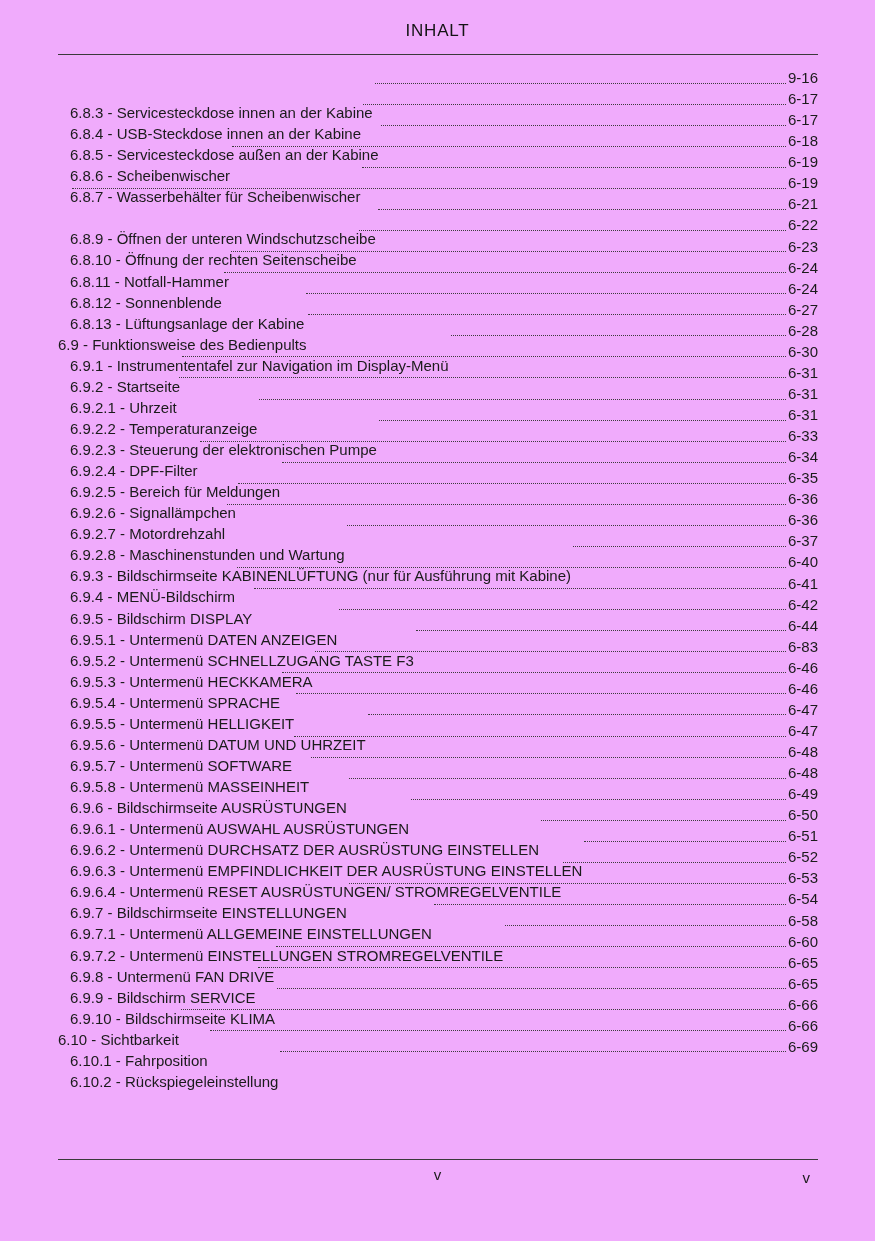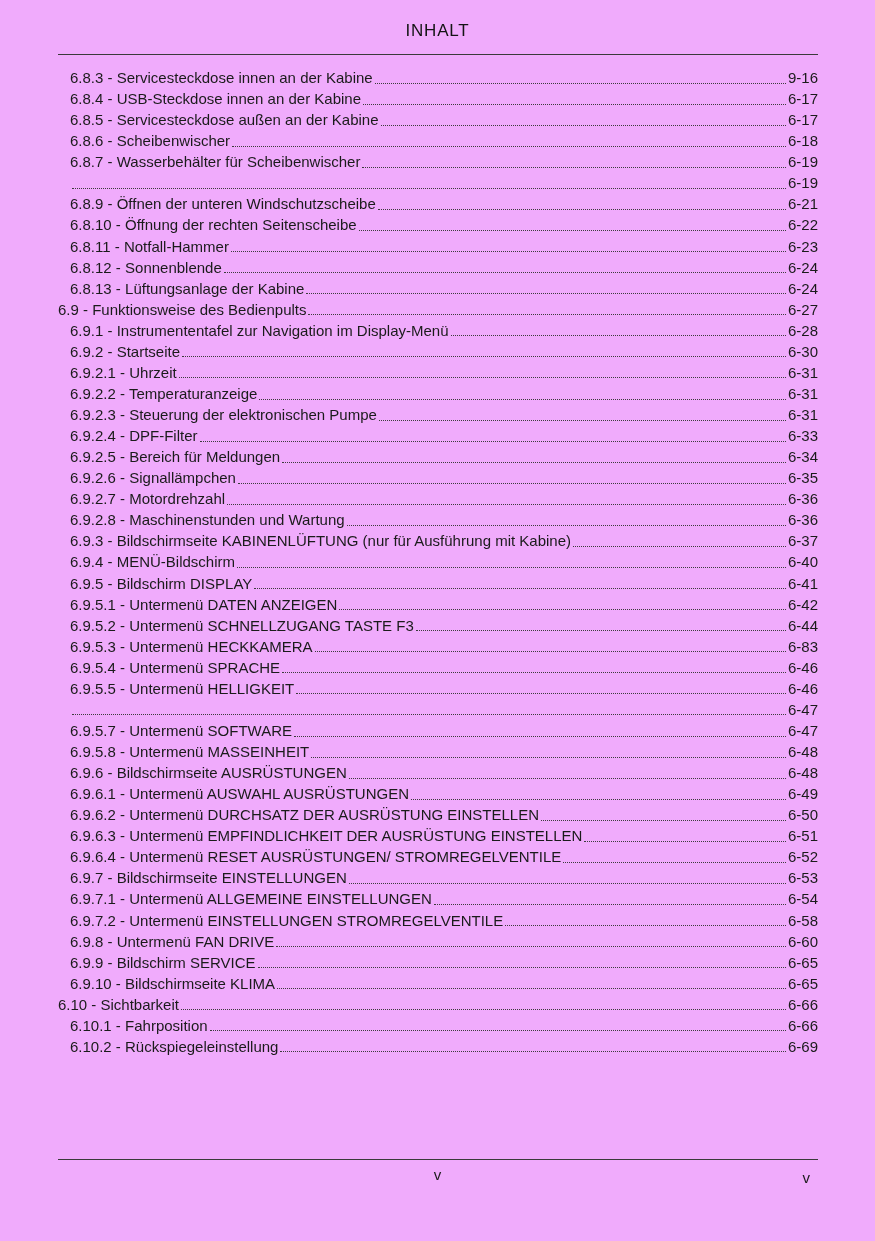--- a/index.html
+++ b/index.html
@@ -45,20 +45,21 @@
     display: flex;
     height: 21.07px;
     line-height: 21.07px;
     font-size: 15px;
     color: #1b1b1b;
   }
   .toc-row.level-2 { padding-left: 12px; }
   .toc-label {
     white-space: nowrap;
     flex: 0 0 auto;
+    margin-top: 35px;
   }
   .toc-dots {
     flex: 1 1 auto;
     min-width: 8px;
     align-self: flex-end;
     margin: 0 2px 4.5px 2px;
     border-bottom: 1.7px dotted #3c3c3c;
   }
   .toc-page {
     white-space: nowrap;
@@ -236,20 +237,21 @@
     <span class="toc-label">6.9.5.4 - Untermenü SPRACHE</span>
     <span class="toc-dots"></span>
     <span class="toc-page">6-46</span>
   </div>
       <div class="toc-row level-2">
     <span class="toc-label">6.9.5.5 - Untermenü HELLIGKEIT</span>
     <span class="toc-dots"></span>
     <span class="toc-page">6-46</span>
   </div>
       <div class="toc-row level-2">
+    <span class="toc-label">6.9.5.6 - Untermenü DATUM UND UHRZEIT</span>
     <span class="toc-dots"></span>
     <span class="toc-page">6-47</span>
   </div>
       <div class="toc-row level-2">
     <span class="toc-label">6.9.5.7 - Untermenü SOFTWARE</span>
     <span class="toc-dots"></span>
     <span class="toc-page">6-47</span>
   </div>
       <div class="toc-row level-2">
     <span class="toc-label">6.9.5.8 - Untermenü MASSEINHEIT</span>

